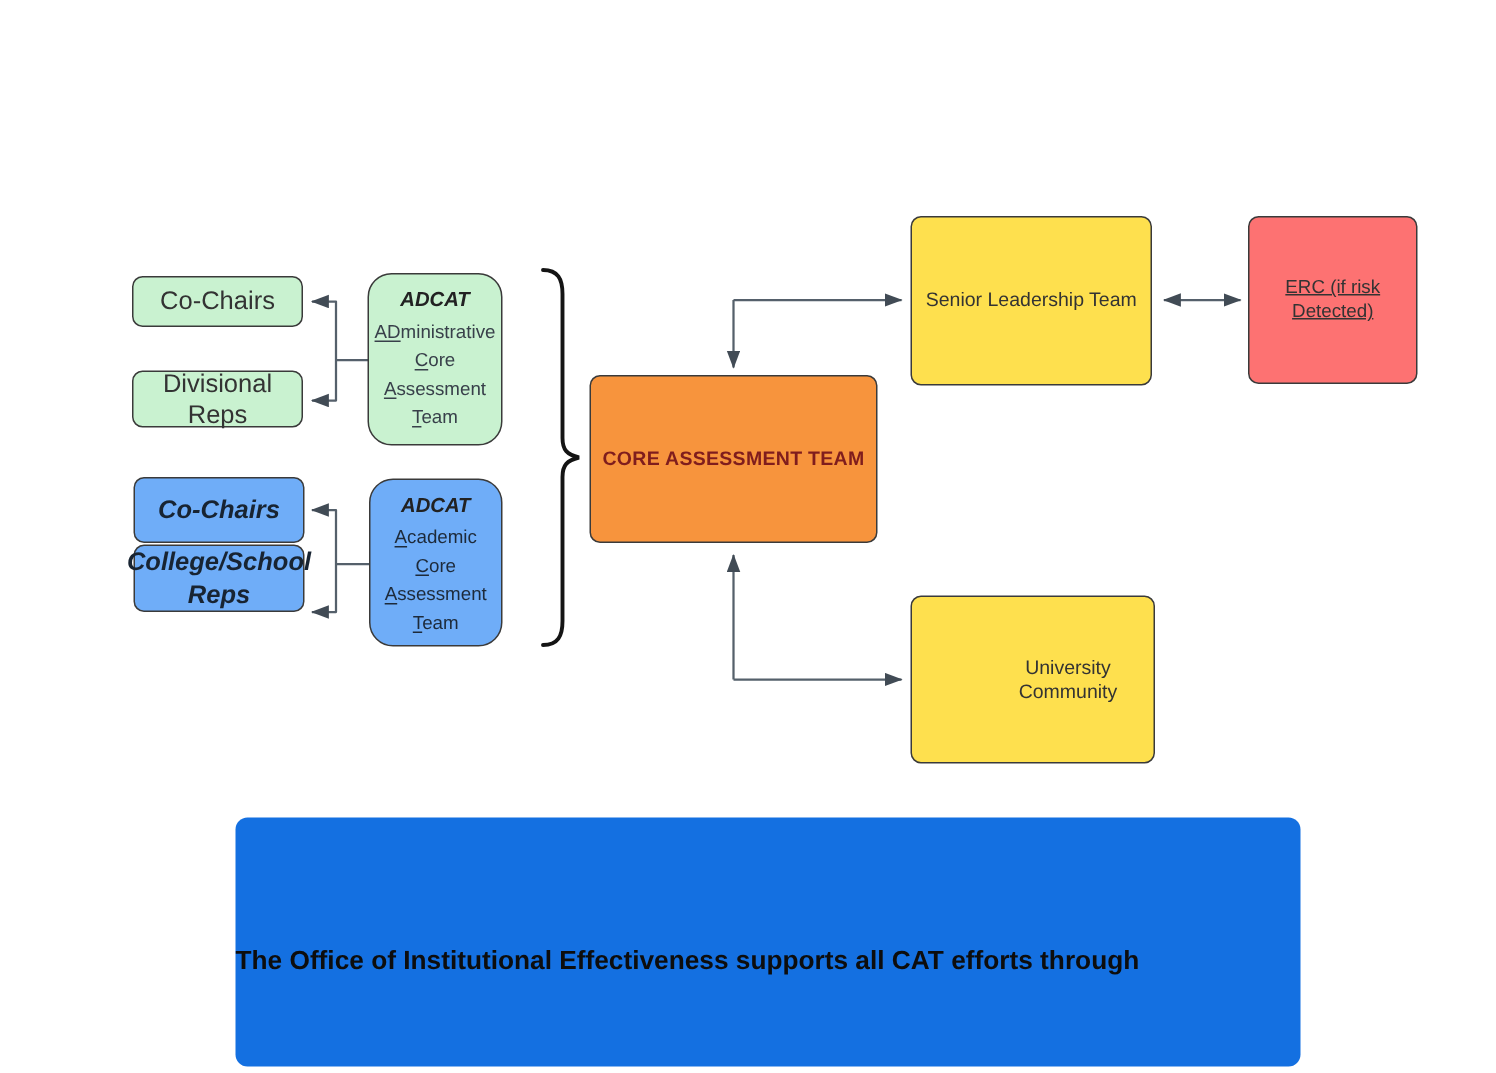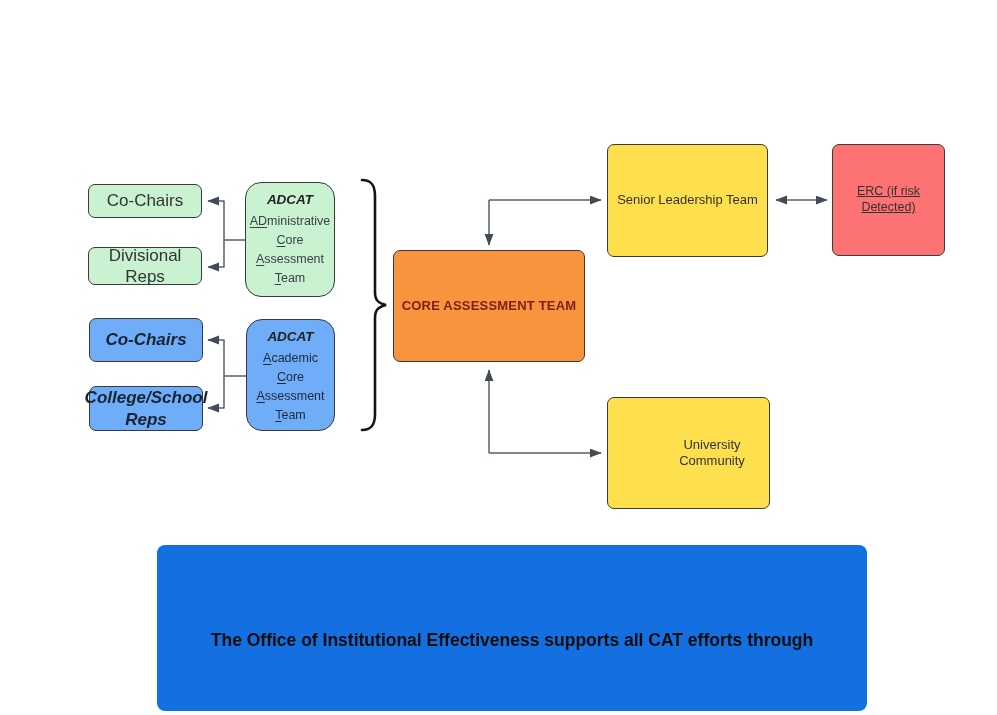--- a/index.html
+++ b/index.html
@@ -25,34 +25,34 @@
     border-radius:16px;font-size:12.5px;
   }
   .teambox .acr{font-weight:bold;font-style:italic;font-size:13.5px;margin-bottom:3px;color:#222;}
   .teambox .tline{line-height:19px;font-weight:normal;font-style:normal;color:#38404a;}
   .teambox.blue .tline{color:#1d2a3a;text-align:center;}
   .tline .u{text-decoration:underline;text-underline-offset:2px;}
   .g-cochairs{left:88px;top:184px;width:114px;height:34px;}
   .g-divreps{left:88px;top:247px;width:114px;height:38px;}
   .adcat{left:245px;top:182px;width:90px;height:115px;}
   .b-cochairs{left:89px;top:318px;width:114px;height:44px;}
-  .b-colreps{left:89px;top:386px;width:114px;height:45px;padding:2px 8px;}
+  .b-colreps{left:89px;top:363px;width:114px;height:45px;padding:2px 8px;}
   .acat{left:246px;top:319px;width:89px;height:112px;}
   .core{
     left:393px;top:250px;width:192px;height:112px;background:#f7943d;
     font-size:13px;font-weight:bold;color:#7f1d1d;letter-spacing:0.2px;border-radius:7px;
   }
   .yellow{background:#fee04e;}
   .slt{left:607px;top:144px;width:161px;height:113px;font-size:13px;}
   .erc{left:832px;top:144px;width:113px;height:112px;background:#fd7272;padding:0 14px;font-size:12.5px;text-decoration:underline;}
   .uc{left:607px;top:397px;width:163px;height:112px;font-size:13px;padding-left:47px;}
   .banner{
     position:absolute;left:157px;top:545px;width:710px;height:166px;
     background:#1470e1;border-radius:8px;box-sizing:border-box;
-    display:flex;flex-direction:column;padding-top:84px;
+    display:flex;flex-direction:row;padding-top:84px;
     color:#0d0d0d;font-weight:bold;font-size:17.5px;line-height:1.28;text-align:center;
   }
   .overlay{position:absolute;left:0;top:0;pointer-events:none;}
 </style>
 </head>
 <body>
 
 <div class="stage">
 
 

